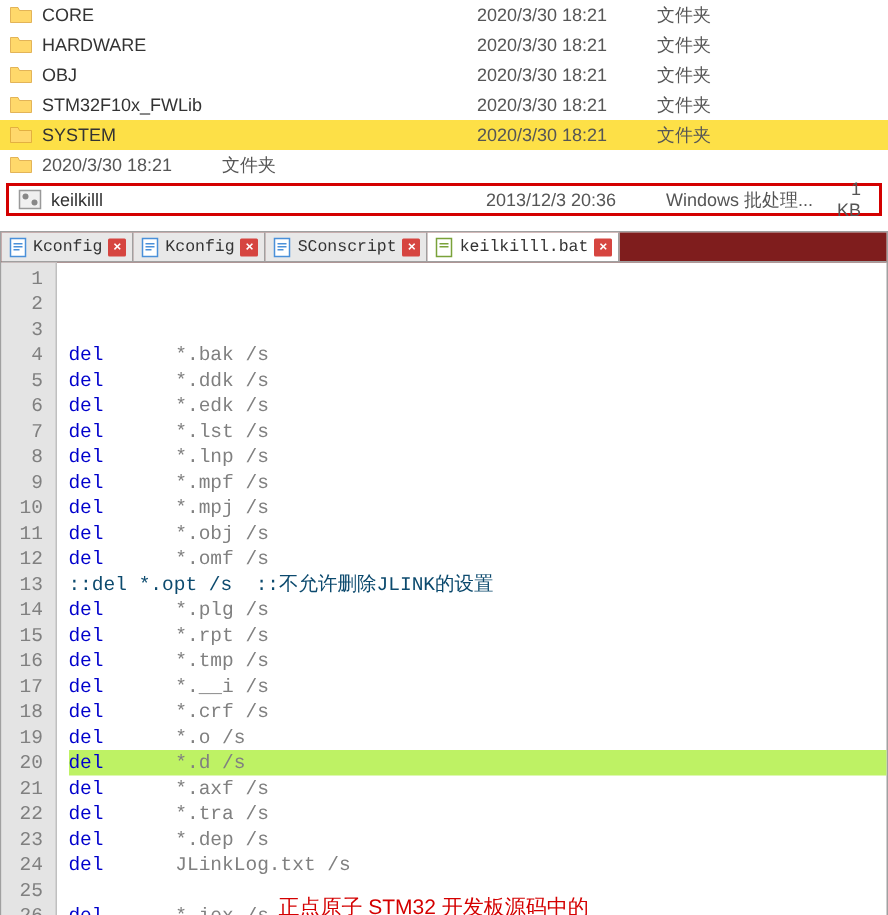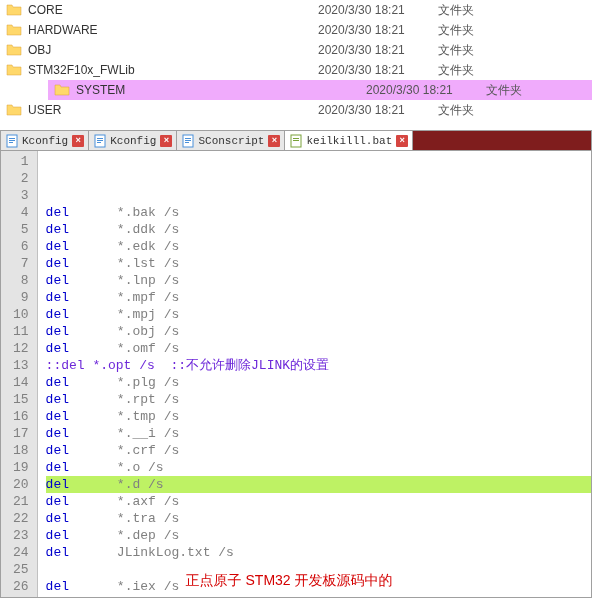--- a/index.html
+++ b/index.html
@@ -1,39 +1,39 @@
 <!DOCTYPE html>
 <html><head>
   <meta charset="utf-8">
   <style>
     * { margin:0; padding:0; box-sizing:border-box; }
     body { font-family:"Microsoft YaHei",Tahoma,sans-serif; font-size:12px; color:#333; background:#fff; width:592px; }
     .file-list { width:100%; }
     .file-row { display:flex; align-items:center; height:20px; padding:0 6px; }
-    .file-row.sel { background:#f0abfc;margin-left:48px; }
+    .file-row.sel { background:#fde047; }
     .file-row.boxed { border:2px solid #d40000; margin:2px 4px; height:22px; }
     .fi-icon { width:16px; height:16px; margin-right:6px; display:inline-flex; align-items:center; justify-content:center; }
     .fname { flex:0 0 290px; white-space:nowrap; overflow:hidden; }
     .fdate { flex:0 0 120px; color:#555; }
     .ftype { flex:0 0 110px; color:#555; }
     .fsize { flex:1; text-align:right; color:#555; padding-right:6px; }
     .editor-wrap { margin-top:10px; border:1px solid #a0a0a0; background:#fff; font-family:Consolas,"Courier New",monospace; font-size:13px; }
     .tabbar { display:flex; background:#7f1d1d; border-bottom:1px solid #a0a0a0; height:20px;text-align:right; }
     .tab { display:flex; align-items:center; padding:0 4px; border-right:1px solid #a0a0a0; background:#e8e8e8; font-size:11px; height:19px; }
     .tab.active { background:#fff; }
     .tab-icon { width:14px; height:14px; margin-right:3px; display:inline-flex; align-items:center; justify-content:center; }
     .tab-close { width:12px; height:12px; margin-left:4px; background:#d64540; color:#fff; display:inline-flex; align-items:center; justify-content:center; font-size:9px; font-weight:bold; border-radius:1px; }
     .code-area { position:relative; display:flex; }
     .gutter { background:#e4e4e4; color:#808080; text-align:right; padding:2px 8px 2px 12px; line-height:17px; user-select:none; border-right:1px solid #c0c0c0; }
     .code-body { padding:2px 0 2px 8px; line-height:17px; white-space:pre; position:relative; flex:1; }
     .cl { height:17px; }
     .cur { background:#bef264; }
     .kw { color:#0000cc; }
     .str { color:#808080;margin-left:40px; }
-    .cmt { color:#6d28d9; }
+    .cmt { color:#0c4a6e; }
     .annot { position:absolute; color:#d40000; font-family:"Microsoft YaHei",sans-serif; font-size:14px; line-height:20px; }
   </style>
 </head>
 <body>
 
 <div class="file-list" id="file-list">
     <div class="file-row">
       <span class="fi-icon">
         <svg width="16" height="16" viewBox="0 0 16 16">
           <path d="M1 3h5l1 2h8v8H1z" fill="#ffd86b" stroke="#d9a23a" stroke-width="0.5"></path>
@@ -87,24 +87,36 @@
       <span class="fdate">2020/3/30 18:21</span>
       <span class="ftype">文件夹</span>
       <span class="fsize"></span>
     </div>
     <div class="file-row">
       <span class="fi-icon">
         <svg width="16" height="16" viewBox="0 0 16 16">
           <path d="M1 3h5l1 2h8v8H1z" fill="#ffd86b" stroke="#d9a23a" stroke-width="0.5"></path>
         </svg>
       </span>
-      <span class="fname">USER</span>
-      <span class="fdate">2020/3/30 18:21</span>
-      <span class="ftype">文件夹</span>
-      <span class="fsize"></span>
+      <span class="fdate">2020/3/30 18:21</span>
+      <span class="ftype">文件夹</span>
+      <span class="fsize"></span>
+    </div>
+    <div class="file-row boxed">
+      <span class="fi-icon">
+        <svg width="16" height="16" viewBox="0 0 16 16">
+          <rect x="1" y="2" width="14" height="12" fill="#f0f0f0" stroke="#999"></rect>
+          <circle cx="5" cy="6" r="2" fill="#888"></circle>
+          <circle cx="11" cy="10" r="2" fill="#888"></circle>
+        </svg>
+      </span>
+      <span class="fname">keilkilll</span>
+      <span class="fdate">2013/12/3 20:36</span>
+      <span class="ftype">Windows 批处理...</span>
+      <span class="fsize">1 KB</span>
     </div>
   </div>
 
 <div class="editor-wrap">
   <div class="tabbar" id="tabbar">
       <div class="tab">
         <span class="tab-icon">
           <svg width="14" height="14" viewBox="0 0 14 14">
             <rect x="2" y="1" width="10" height="12" fill="#fff" stroke="#4a90d9"></rect>
             <rect x="4" y="4" width="6" height="1" fill="#4a90d9"></rect>

